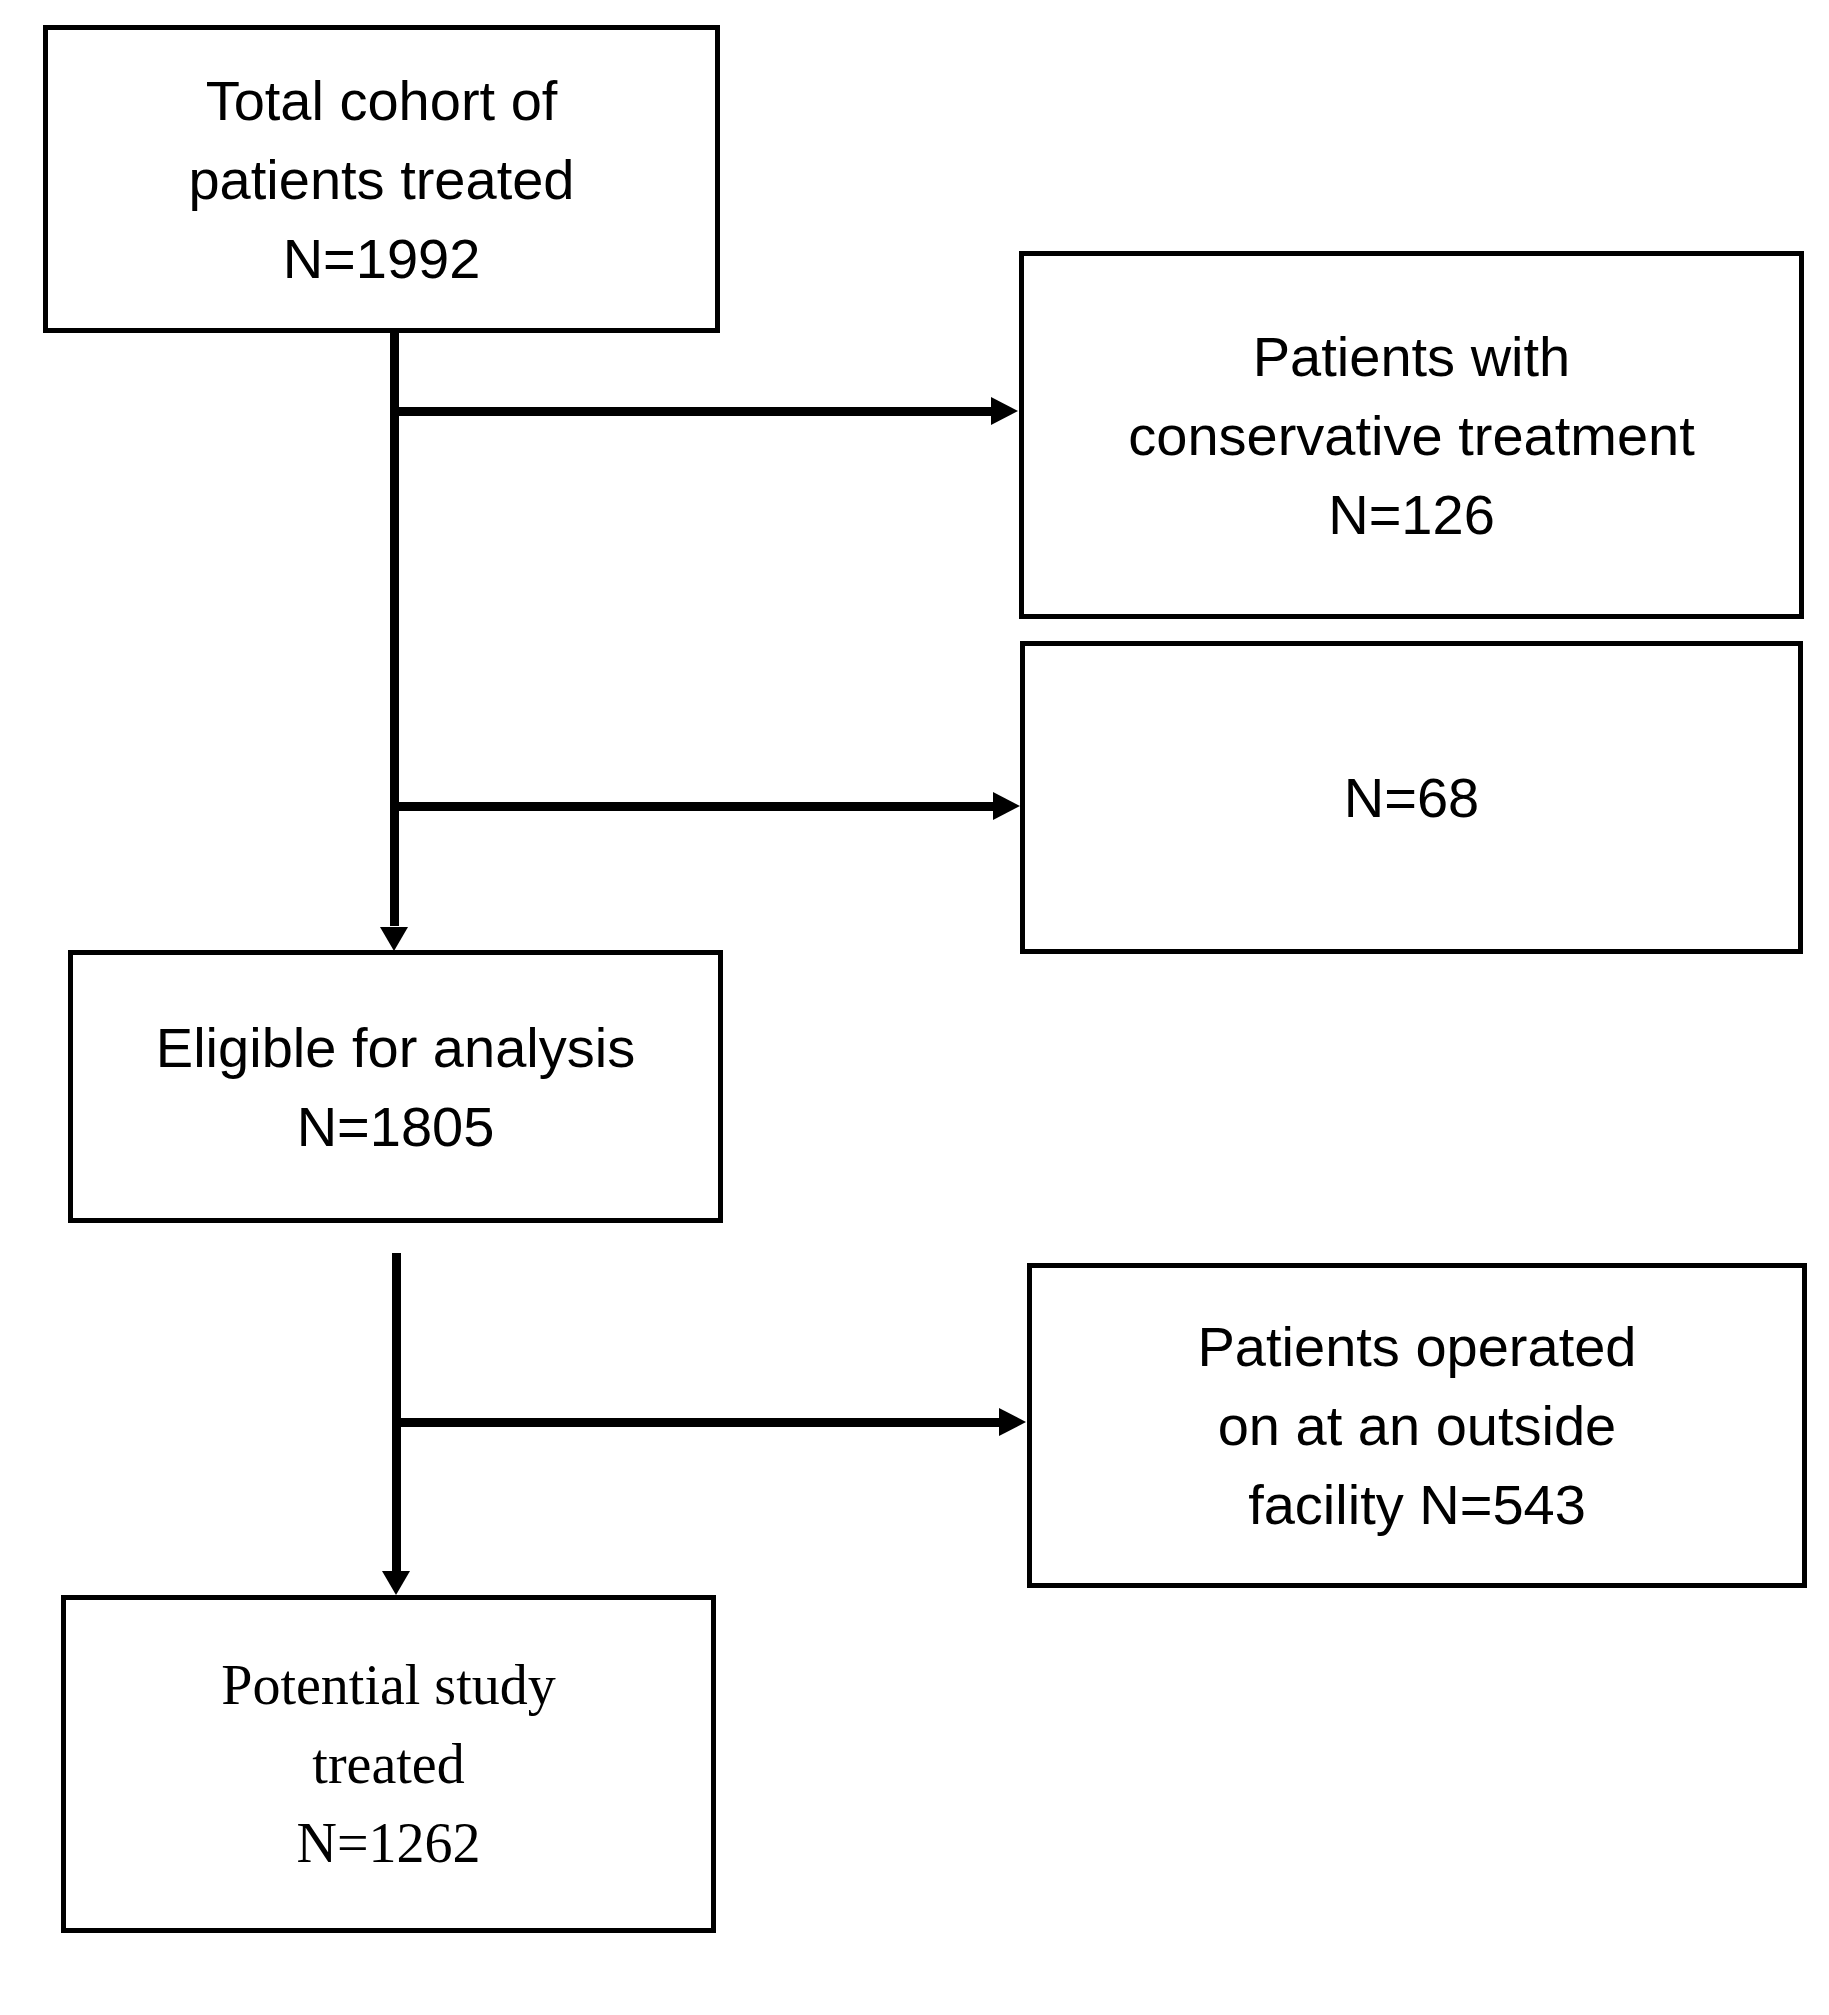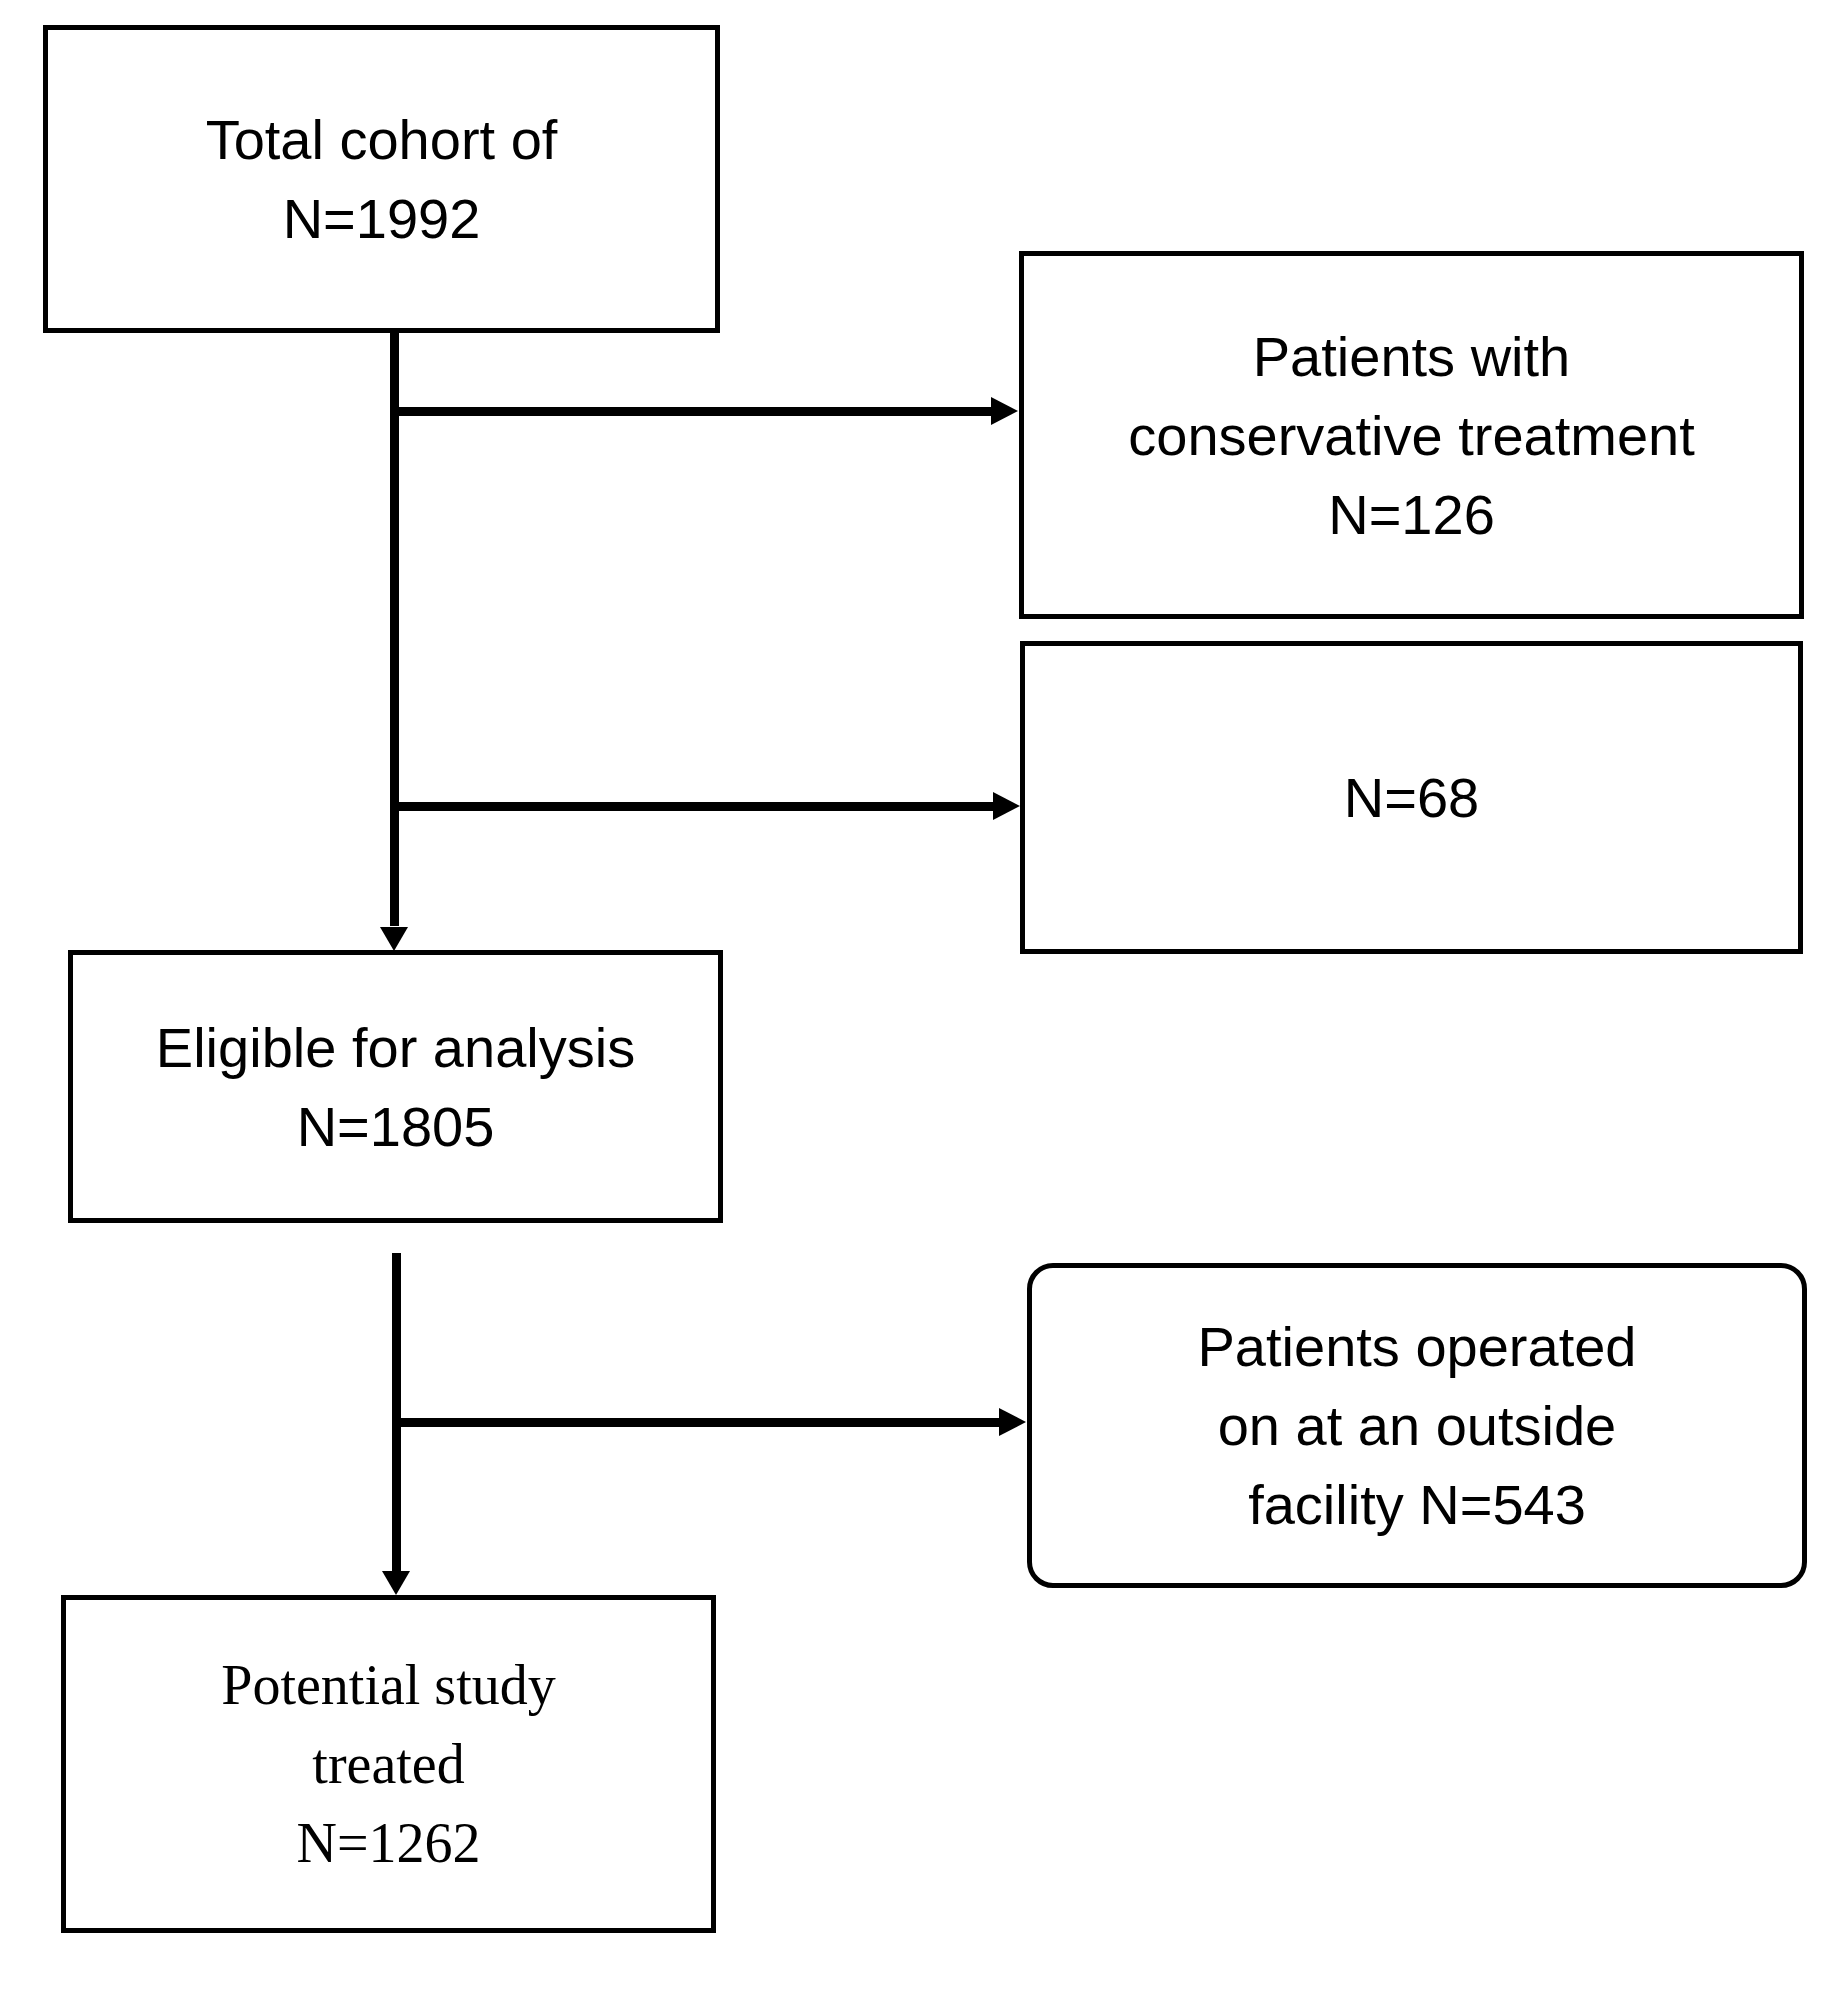--- a/index.html
+++ b/index.html
@@ -29,21 +29,21 @@
   .line {
     font-size: 56px;
     line-height: 79px;
     white-space: nowrap;
   }
   
   #box-total     { left: 43px;   top: 25px;   width: 677px;  height: 308px; }
   #box-conserv   { left: 1019px; top: 251px;  width: 785px; height: 368px; }
   #box-incomp    { left: 1020px; top: 641px;  width: 783px; height: 313px; }
   #box-eligible  { left: 68px;   top: 950px; width: 655px;  height: 273px; }
-  #box-outside   { left: 1027px; top: 1263px; width: 780px; height: 325px; border-radius: 26px; }
+  #box-outside   { left: 1027px; top: 1263px; width: 780px; height: 325px; }
   #box-cohort    { left: 61px;   top: 1595px; width: 655px;  height: 338px; font-family: Liberation Serif, serif; }
 
   .shaft-v, .shaft-h {
     position: absolute;
     background: #000000;
   }
   .head-down {
     position: absolute;
     width: 0; height: 0;
     border-left: 14.4px solid transparent;
@@ -74,20 +74,21 @@
   #hshaft3 { left: 397px; top: 1418px; width: 603px; height: 9.4px; }
   #hhead3  { left: 999px; top: 1408px; }
 </style>
 </head>
 <body>
 
 <div id="canvas">
 
   <div class="box" id="box-total">
     <div class="line">Total cohort of</div>
+    <div class="line">patients treated</div>
     <div class="line">N=1992</div>
   </div>
 
   <div class="box" id="box-conserv">
     <div class="line">Patients with</div>
     <div class="line">conservative treatment</div>
     <div class="line">N=126</div>
   </div>
 
   <div class="box" id="box-incomp">

